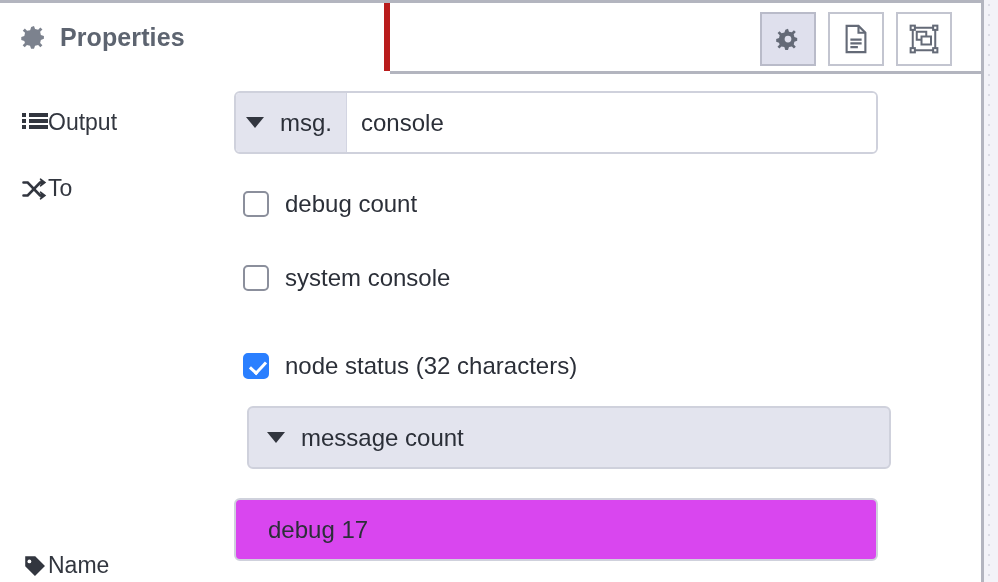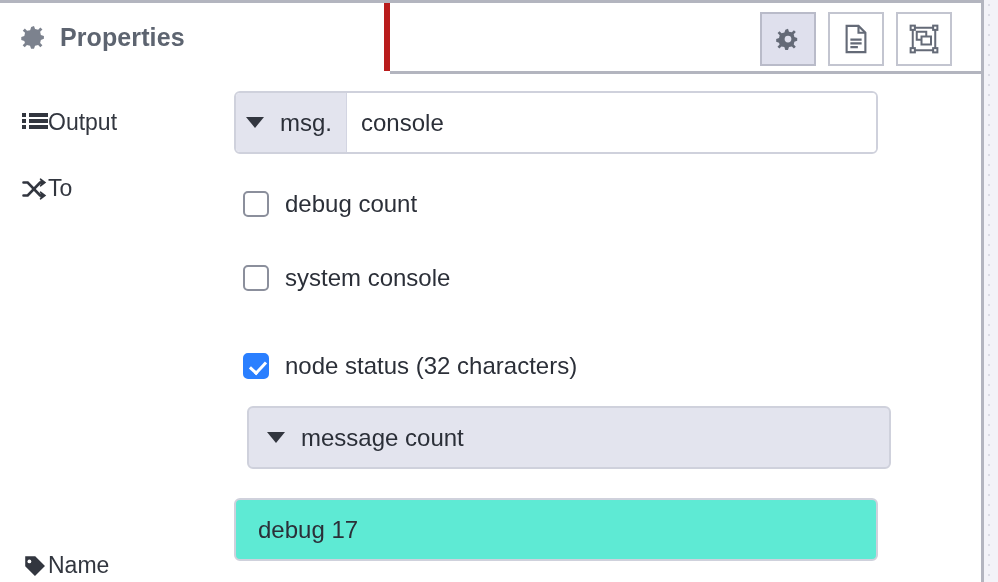--- a/index.html
+++ b/index.html
@@ -184,26 +184,26 @@
     margin-left: 13px;
   }
   .dropdown .caret { width: 0; height: 0; border-left: 9px solid transparent; border-right: 9px solid transparent; border-top: 11px solid #32363f; }
   .dropdown .dd-value { font-size: 24px; color: #2b2f38; }
 
   
   .text-input {
     position: absolute;
     left: 234px;
     width: 644px; height: 63px;
-    background: #5eead4;
+    background: #d946ef;
     border: 2px solid #cfd1dc;
     border-radius: 6px;
     display: flex;
     align-items: center;
-    padding-left: 22px;
+    padding-left: 32px;
     font-size: 24px;
     color: #2b2f38;
     cursor: text;
     text-align: center;
   }
 </style>
 </head>
 <body>
 
 <div class="panel">

